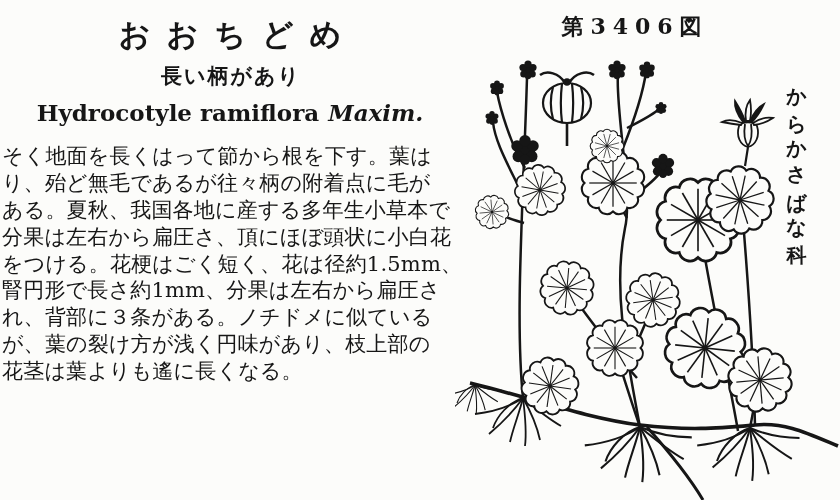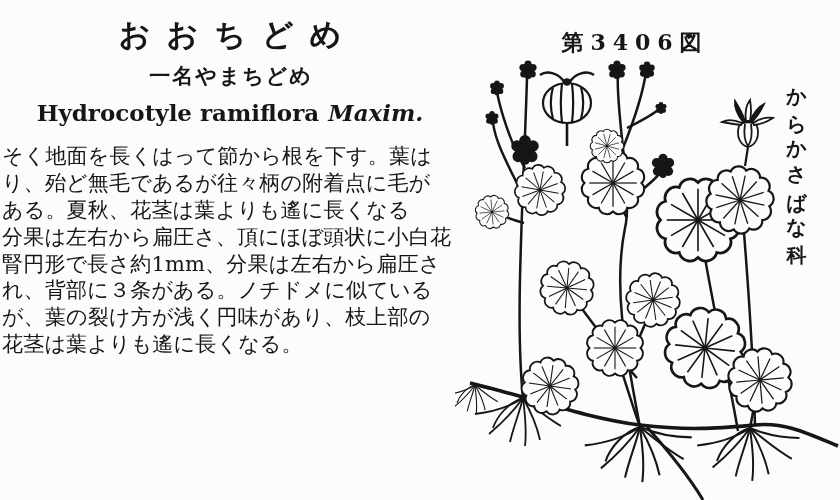--- a/index.html
+++ b/index.html
@@ -40,49 +40,49 @@
     font-weight: 500;
     white-space: nowrap;
   }
   .body-text .line { height: 26.9px; letter-spacing: 0.2px; }
   .figure-caption {
     position: absolute; top: 12px; left: 545px; width: 180px;
     text-align: center;
     font-size: 22px; font-weight: bold;
     letter-spacing: 7px;
     white-space: nowrap;
-    margin-top: 16px;
   }
   .family-vertical {
     position: absolute; top: 74px; left: 784px;
     writing-mode: vertical-rl; text-orientation: upright;
     font-size: 20px; font-weight: bold;
     letter-spacing: 3px;
     height: 180px;
     white-space: nowrap;
   }
   .illustration {
     position: absolute; top: 48px; left: 455px;
     width: 385px; height: 452px;
   }
 </style>
 </head>
 <body>
 
 <h1 class="page-title">おおちどめ</h1>
-<h2 class="page-subtitle">一名やまちどめ</h2>
+<h2 class="page-subtitle">長い柄があり</h2>
 <div class="latin-name">
   <span>Hydrocotyle ramiflora</span><span class="author">Maxim.</span>
 </div>
 
 <div class="body-text">
   <div class="line">そく地面を長くはって節から根を下す。葉は</div>
   <div class="line">り、殆ど無毛であるが往々柄の附着点に毛が</div>
-  <div class="line">ある。夏秋、花茎は葉よりも遙に長くなる</div>
+  <div class="line">ある。夏秋、我国各地に産する多年生小草本で</div>
   <div class="line">分果は左右から扁圧さ、頂にほぼ頭状に小白花</div>
+  <div class="line">をつける。花梗はごく短く、花は径約1.5mm、</div>
   <div class="line">腎円形で長さ約1mm、分果は左右から扁圧さ</div>
   <div class="line">れ、背部に３条がある。ノチドメに似ている</div>
   <div class="line">が、葉の裂け方が浅く円味があり、枝上部の</div>
   <div class="line">花茎は葉よりも遙に長くなる。</div>
 </div>
 
 <div class="figure-caption">第3406図</div>
 <div class="family-vertical">からかさばな科</div>
 
 <svg class="illustration" viewBox="0 0 385 452" xmlns="http://www.w3.org/2000/svg">

